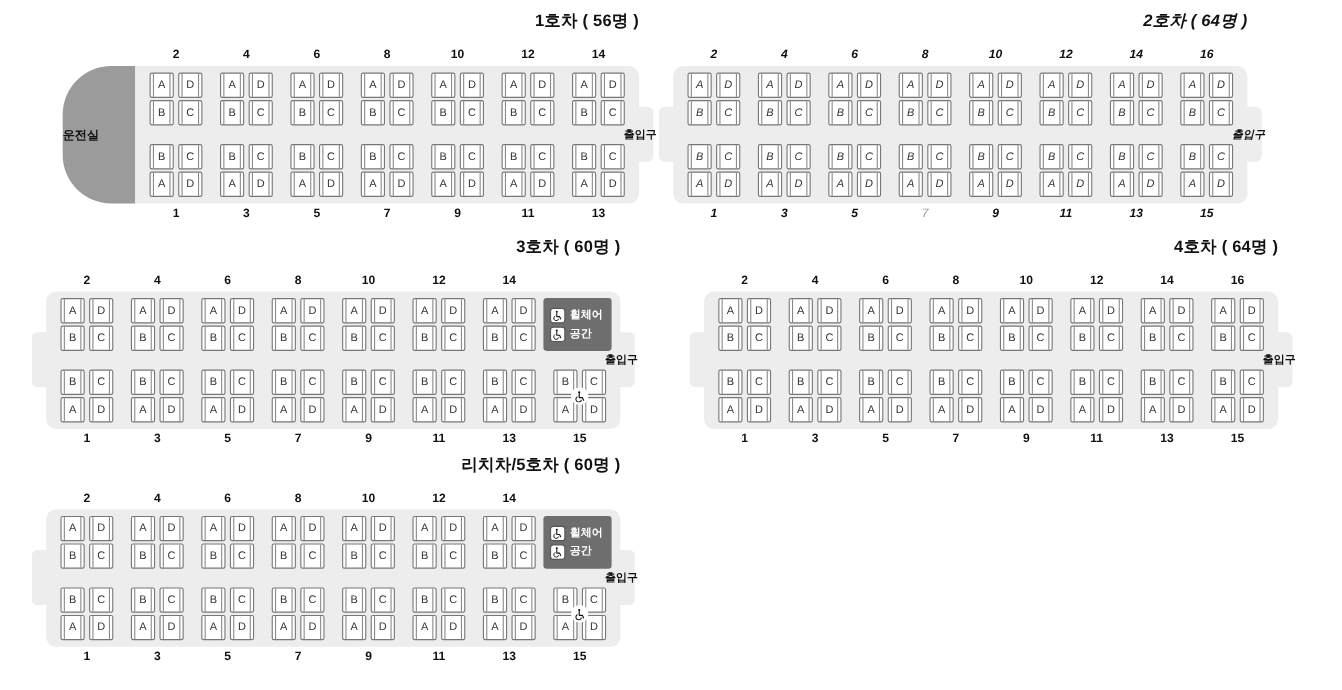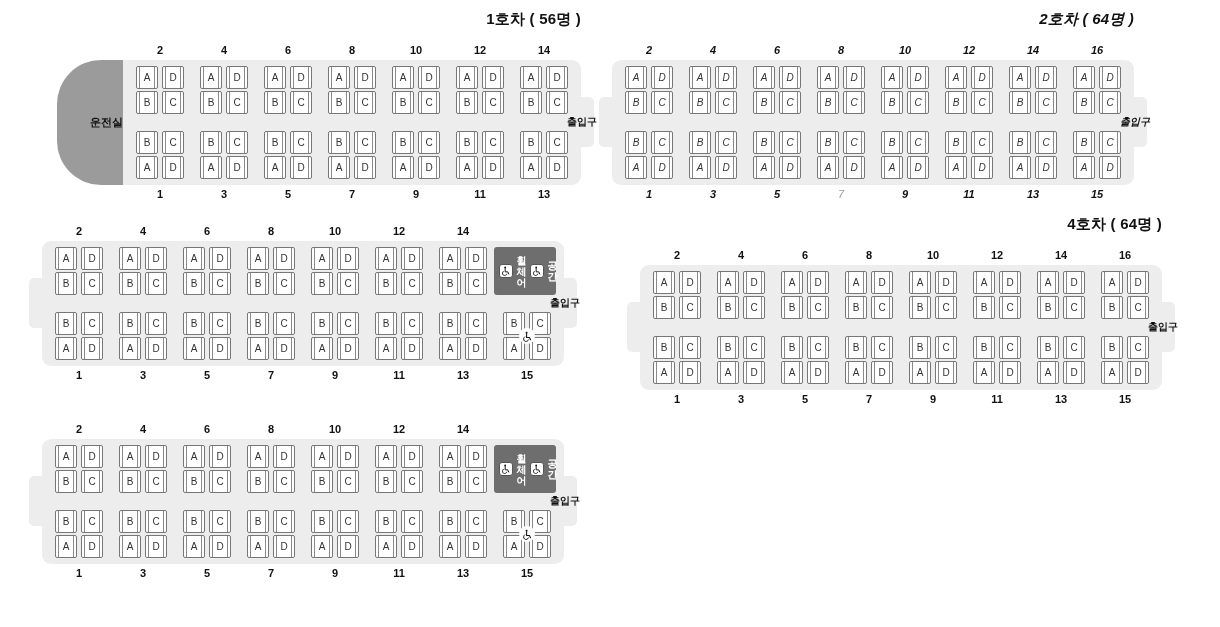--- a/index.html
+++ b/index.html
@@ -12,41 +12,41 @@
        font-family:"Liberation Sans","DejaVu Sans",sans-serif;overflow:hidden}
   .car{position:absolute}
   .car-title{height:24px;font-size:15px;font-weight:bold;color:var(--ink);text-align:right;letter-spacing:.2px}
   .nums{display:flex;gap:6px;height:13px}
   .nums.top{margin-top:10px;margin-bottom:3px}
   .nums.bottom{margin-top:3px}
   .num{width:58px;text-align:center;font-size:11px;font-weight:bold;color:var(--num);line-height:13px}
   .num.muted{color:var(--num-muted);font-weight:normal}
   .train{display:flex;position:relative;width:max-content}
   .cab{width:66px;background:var(--cab-fill);border-radius:44px 0 0 44px;
-       display:flex;align-items:center;justify-content:flex-end;flex:none}
+       display:flex;align-items:center;justify-content:flex-start;flex:none}
   .cab-label{font-size:11px;font-weight:bold;color:var(--ink)}
   .carbody{background:var(--body-fill);border-radius:9px;padding:6px 8px;position:relative;box-sizing:border-box}
   .carbody.with-cab{border-radius:0 9px 9px 0}
   .section{display:flex;gap:6px;position:relative}
   .paircol{width:58px;display:flex;flex-direction:column;gap:2px;align-items:center;position:relative;flex:none}
   .seatrow{display:flex;gap:4px}
   .sbox{width:20px;height:21px;background:var(--seat-bg);border:1px solid var(--seat-border);border-radius:2px;
         position:relative;display:flex;align-items:center;justify-content:center;
         font-size:10px;color:var(--letter);flex:none}
   .sbox::before,.sbox::after{content:"";position:absolute;top:0;bottom:0;width:1px;background:var(--seat-inner)}
   .sbox::before{left:2px}
   .sbox::after{right:2px}
   .aisle{height:17px}
   .tab{position:absolute;width:14px;height:50px;background:var(--body-fill);top:37px}
   .tab.right{right:-13px;border-radius:0 5px 5px 0}
   .tab.left{left:-13px;border-radius:5px 0 0 5px}
   .door-label{position:absolute;top:55px;right:-16px;font-size:10px;font-weight:bold;color:var(--ink);
               white-space:nowrap;z-index:3}
   .wc-space{position:absolute;top:6px;right:8px;width:62px;height:48px;background:var(--wc-box);border-radius:3px;
-            display:flex;flex-direction:row;justify-content:center;gap:3px;padding-left:6px;box-sizing:border-box;z-index:2}
+            display:flex;flex-direction:column;justify-content:center;gap:3px;padding-left:6px;box-sizing:border-box;z-index:2}
   .wc-line{display:flex;align-items:center;gap:4px}
   .wc-icon{width:14px;height:14px;background:#ffffff;border-radius:3px;border:1px solid #555;
            display:flex;align-items:center;justify-content:center;flex:none;box-sizing:border-box}
   .wc-text{color:var(--wc-text);font-size:10px;font-weight:bold;line-height:11px}
   .wc-seat{position:absolute;top:16px;left:50%;transform:translateX(-50%);width:16px;height:16px;background:#ffffff;
            border-radius:50%;display:flex;align-items:center;justify-content:center;z-index:4}
   svg.wc-glyph{display:block}
 </style>
 </head>
 <body>
@@ -416,20 +416,21 @@
         <div class="num">3</div>
         <div class="num">5</div>
         <div class="num muted">7</div>
         <div class="num">9</div>
         <div class="num">11</div>
         <div class="num">13</div>
         <div class="num">15</div>
       </div>
     </div>
     <div class="car" style="left: 42px; top: 215px;">
+      <div class="car-title">3호차 ( 60명 )</div>
       <div class="nums top" style="margin-left: 8px;">
         <div class="num">2</div>
         <div class="num">4</div>
         <div class="num">6</div>
         <div class="num">8</div>
         <div class="num">10</div>
         <div class="num">12</div>
         <div class="num">14</div>
       </div>
       <div class="train">
@@ -823,20 +824,21 @@
         <div class="num">3</div>
         <div class="num">5</div>
         <div class="num">7</div>
         <div class="num">9</div>
         <div class="num">11</div>
         <div class="num">13</div>
         <div class="num">15</div>
       </div>
     </div>
     <div class="car" style="left: 42px; top: 413px;">
+      <div class="car-title">리치차/5호차 ( 60명 )</div>
       <div class="nums top" style="margin-left: 8px;">
         <div class="num">2</div>
         <div class="num">4</div>
         <div class="num">6</div>
         <div class="num">8</div>
         <div class="num">10</div>
         <div class="num">12</div>
         <div class="num">14</div>
       </div>
       <div class="train">

